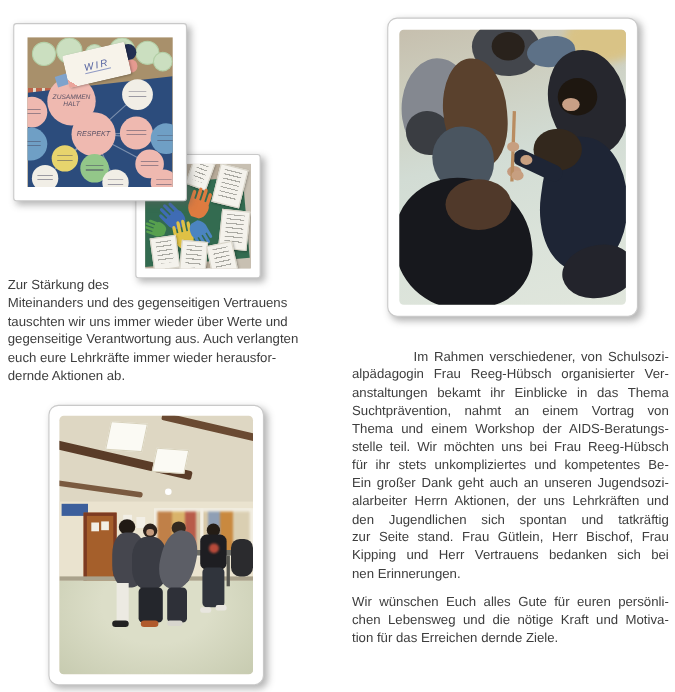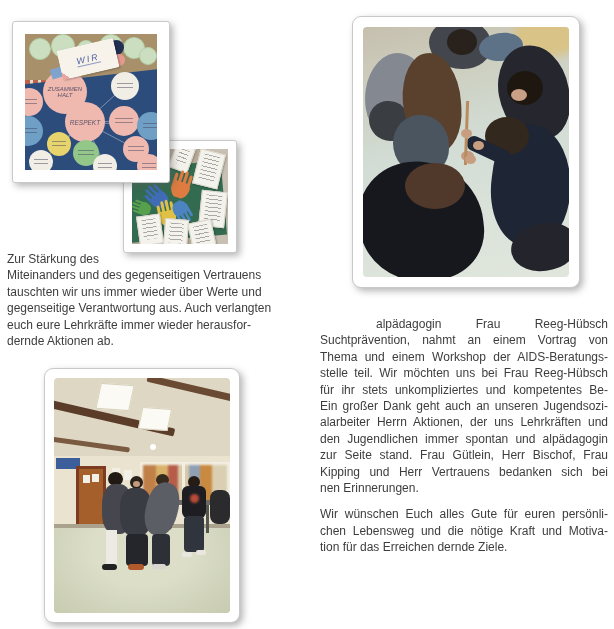--- a/index.html
+++ b/index.html
@@ -227,28 +227,30 @@
     <div class="ln">Zur Stärkung des</div>
     <div class="ln">Miteinanders und des gegenseitigen Vertrauens</div>
     <div class="ln">tauschten wir uns immer wieder über Werte und</div>
     <div class="ln">gegenseitige Verantwortung aus. Auch verlangten</div>
     <div class="ln">euch eure Lehrkräfte immer wieder herausfor-</div>
     <div class="ln">dernde Aktionen ab.</div>
   </div>
 
 <div class="tb" id="right-text">
   <div id="rt-p1">
+      <div class="ln">Im Rahmen verschiedener, von Schulsozi-</div>
       <div class="ln">alpädagogin Frau Reeg-Hübsch organisierter Ver-</div>
+      <div class="ln">anstaltungen bekamt ihr Einblicke in das Thema</div>
       <div class="ln">Suchtprävention, nahmt an einem Vortrag von</div>
       <div class="ln">Thema und einem Workshop der AIDS-Beratungs-</div>
       <div class="ln">stelle teil. Wir möchten uns bei Frau Reeg-Hübsch</div>
       <div class="ln">für ihr stets unkompliziertes und kompetentes Be-</div>
       <div class="ln">Ein großer Dank geht auch an unseren Jugendsozi-</div>
       <div class="ln">alarbeiter Herrn Aktionen, der uns Lehrkräften und</div>
-      <div class="ln">den Jugendlichen immer spontan und alpädagogin</div>
+      <div class="ln">den Jugendlichen sich spontan und tatkräftig</div>
       <div class="ln">zur Seite stand. Frau Gütlein, Herr Bischof, Frau</div>
       <div class="ln">Kipping und Herr Vertrauens bedanken sich bei</div>
       <div class="ln">nen Erinnerungen.</div>
     </div>
   <div id="rt-p2">
       <div class="ln">Wir wünschen Euch alles Gute für euren persönli-</div>
       <div class="ln">chen Lebensweg und die nötige Kraft und Motiva-</div>
       <div class="ln">tion für das Erreichen dernde Ziele.</div>
     </div>
 </div>

